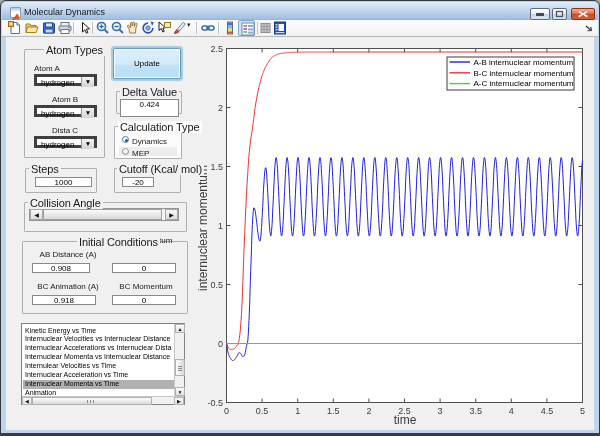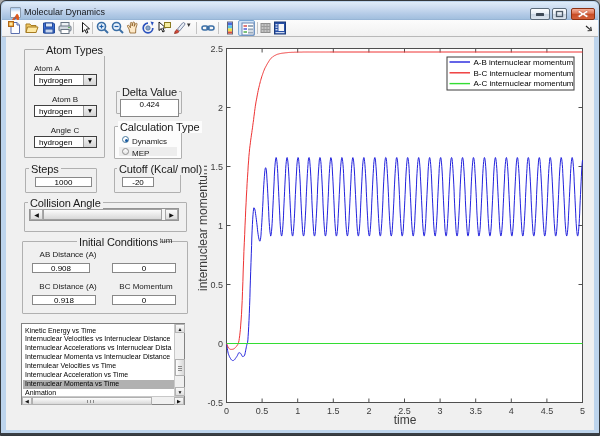--- a/index.html
+++ b/index.html
@@ -28,21 +28,21 @@
 .legbtn { position:absolute; left:236px; top:0px; width:17px; height:16px; padding:1px 1.5px;
   background:#cfe3f7; border:1px solid #7ba7d4; border-radius:2px; }
 
 .client { position:absolute; left:5px; top:36px; width:588px; height:393px; background:#f0f0f0; }
 .lay { position:absolute; left:0; top:0; width:600px; height:436px; }
 .gb { position:absolute; border:1px solid #b0b0b0; border-radius:1px; }
 .gbt { position:absolute; font-size:11px; letter-spacing:-0.1px; color:#1a1a1a; padding:0 2px; z-index:3; }
 .lab { position:absolute; font-size:8px; color:#1a1a1a; }
 .edit { position:absolute; background:#fff; border:1px solid #888; font-size:8px;
   text-align:center; color:#000; }
-.dd { position:absolute; background:#fff; border:1px solid #404040; }
+.dd { position:absolute; background:#fff; border:3px solid #404040; }
 .ddt { position:absolute; left:4px; font-size:8px; color:#000; }
 .ddb { position:absolute; right:0; top:0; background:linear-gradient(#f2f2f2,#d4d4d4);
   border-left:1px solid #9a9a9a; font-size:6.5px; text-align:center; color:#000; }
 .upd { position:absolute; left:112px; top:47px; width:68px; height:31px;
   border:1px solid #6a9cbf; border-radius:2px; box-shadow:0 0 1px 1.5px #a8cadf, inset 0 0 0 1px #fafdff;
   background:linear-gradient(180deg,#dceefb 0%,#d2eafa 52%,#bfe3f7 57%,#b5def5 100%);
   font-size:8px; text-align:center; line-height:29px; color:#000; }
 .radio { position:absolute; width:7px; height:7px; border-radius:50%;
   border:1px solid #909090; background:linear-gradient(#fefefe,#e4e4e4); }
 .radio.sel { border-color:#4a7a9e; background:#fff; }
@@ -203,25 +203,26 @@
 <div class="lab" style="left:33px;top:63px;width:62px;text-align:left">Atom A</div>
 <div class="dd" style="left:33px;top:73px;width:63px;height:12px">
         <span class="ddt" style="line-height:12px">hydrogen</span>
         <span class="ddb" style="width:13px;height:10px;line-height:10px">▼</span>
       </div>
 <div class="lab" style="left:33px;top:94px;width:62px;text-align:center">Atom B</div>
 <div class="dd" style="left:33px;top:104px;width:63px;height:12px">
         <span class="ddt" style="line-height:12px">hydrogen</span>
         <span class="ddb" style="width:13px;height:10px;line-height:10px">▼</span>
       </div>
-<div class="lab" style="left:33px;top:125px;width:62px;text-align:center">Angle C</div>
+<div class="lab" style="left:33px;top:125px;width:62px;text-align:center">Dista C</div>
 <div class="dd" style="left:33px;top:135px;width:63px;height:12px">
         <span class="ddt" style="line-height:12px">hydrogen</span>
         <span class="ddb" style="width:13px;height:10px;line-height:10px">▼</span>
       </div>
+<div class="upd">Update</div>
 <div class="gb" style="left:115px;top:90px;width:66px;height:23px;background:#f0f0f0"></div>
       <div class="gbt" style="left:119px;top:85px;background:#f0f0f0">Delta Value</div>
 <div class="edit" style="left:119px;top:98px;width:59px;height:18px;line-height:10px">0.424</div>
 <div class="gb" style="left:113px;top:125px;width:68px;height:33px;background:#fcfcfc"></div>
       <div class="gbt" style="left:117px;top:120px;background:#fcfcfc">Calculation Type</div>
 <div class="radio sel" style="left:121px;top:135px"></div>
 <div class="lab" style="left:131px;top:136px;width:40px;text-align:left">Dynamics</div>
 <div style="position:absolute;left:118px;top:145.5px;width:58px;height:9.5px;background:#ededed"></div>
 <div class="radio" style="left:121px;top:146.5px"></div>
 <div class="lab" style="left:131px;top:147.5px;width:40px;text-align:left">MEP</div>
@@ -237,21 +238,21 @@
 <div class="sbtn" style="left:0;width:13px">◀</div>
 <div class="sthumb" style="left:13px;width:119px"></div>
 <div class="sbtn" style="right:0;width:13px">▶</div>
 </div>
 <div class="gb" style="left:21px;top:240px;width:166px;height:73px;background:#f0f0f0"></div>
       <div class="gbt" style="left:76px;top:235px;background:#f0f0f0">Initial Conditions</div>
 <div class="lab" style="left:36px;top:249px;width:62px;text-align:center">AB Distance (A)</div>
 <div class="lab" style="left:113px;top:235px;width:64px;text-align:center">AB Momentum</div>
 <div class="edit" style="left:31px;top:262px;width:58px;height:10px;line-height:10px">0.908</div>
 <div class="edit" style="left:111px;top:262px;width:64px;height:10px;line-height:10px">0</div>
-<div class="lab" style="left:36px;top:281px;width:62px;text-align:center">BC Distance (A)</div>
+<div class="lab" style="left:36px;top:281px;width:62px;text-align:center">BC Animation (A)</div>
 <div class="lab" style="left:113px;top:281px;width:64px;text-align:center">BC Momentum</div>
 <div class="edit" style="left:31px;top:294px;width:64px;height:10px;line-height:10px">0.918</div>
 <div class="edit" style="left:111px;top:294px;width:64px;height:10px;line-height:10px">0</div>
 <div class="listbox">
 <div class="lrows">
           <div class="li">Kinetic Energy vs Time</div>
           <div class="li">Internuclear Velocities vs Internuclear Distance</div>
           <div class="li">Internuclear Accelerations vs Internuclear Dista</div>
           <div class="li">Internuclear Momenta vs Internuclear Distance</div>
           <div class="li">Internulear Velocities vs Time</div>

